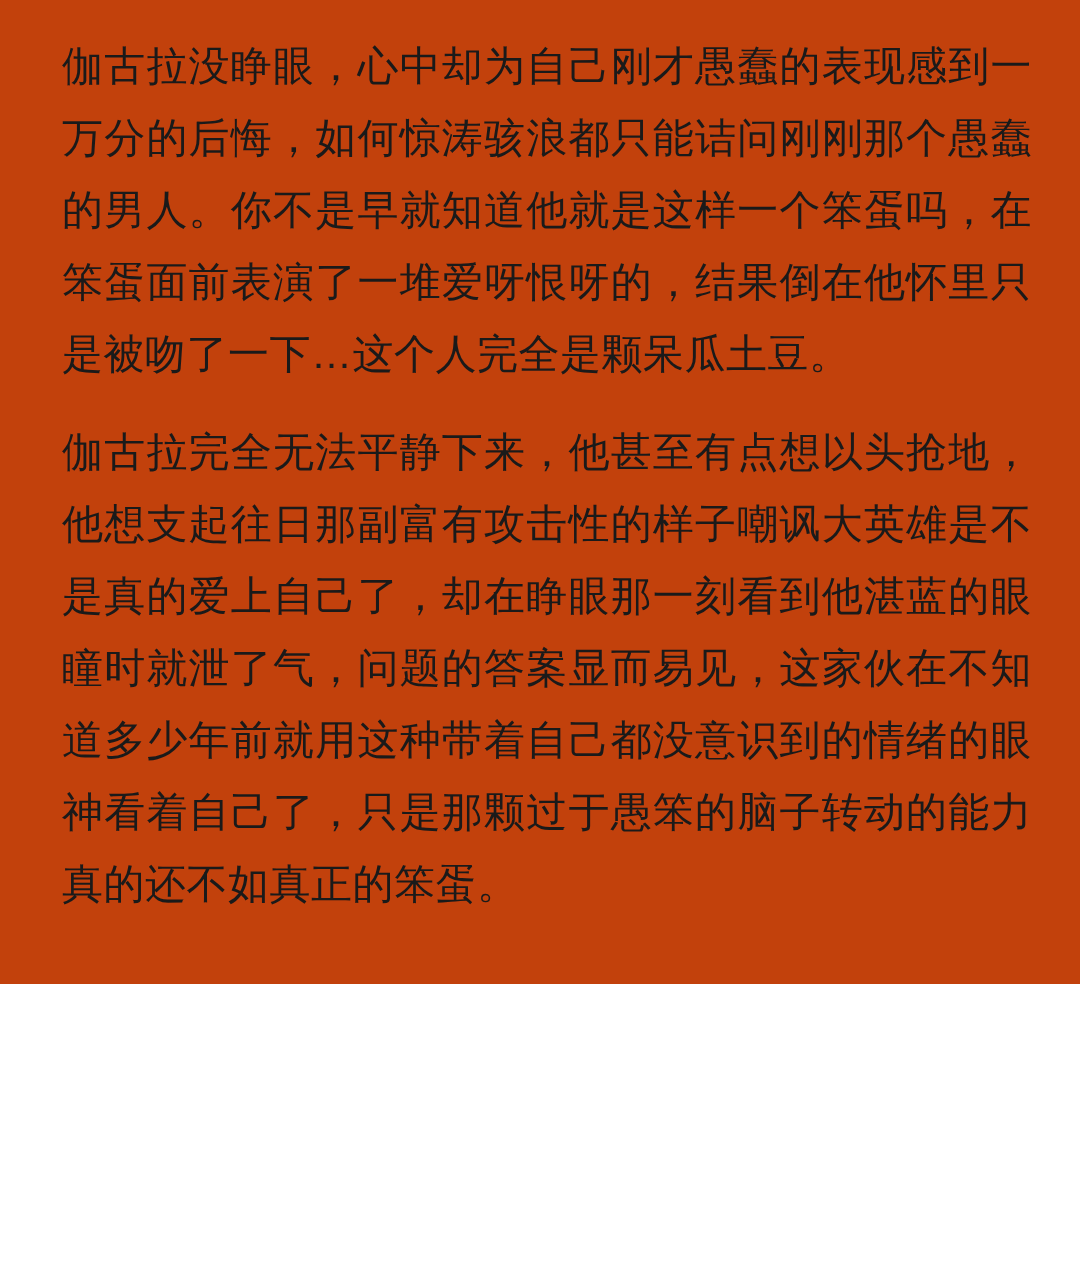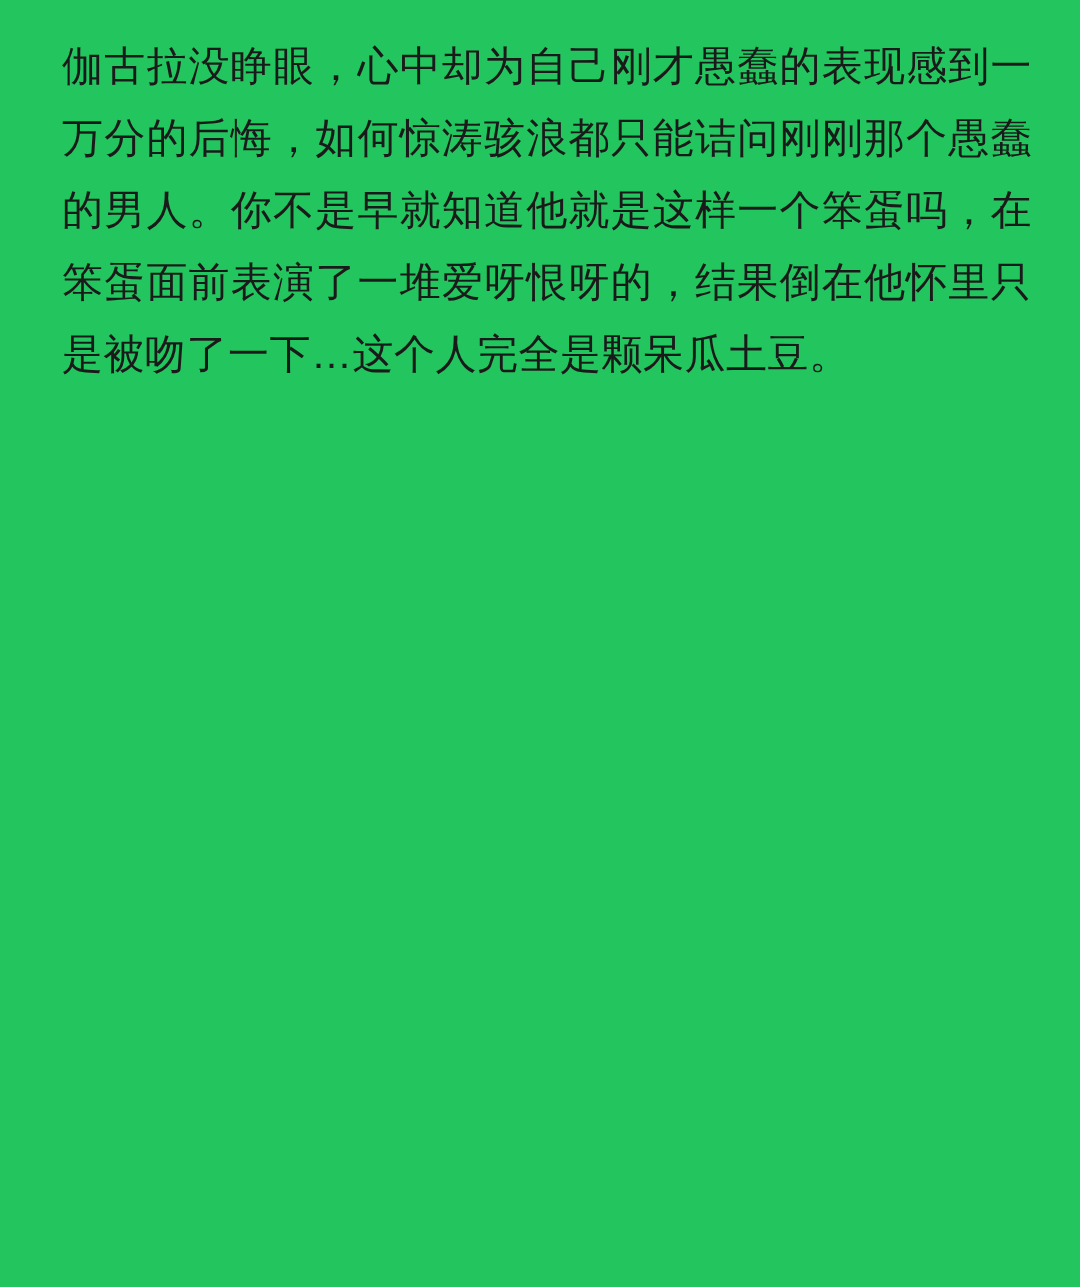--- a/index.html
+++ b/index.html
@@ -9,22 +9,22 @@
   }
   body {
     width: 1080px;
     height: 1287px;
     overflow: hidden;
     font-family: "Liberation Sans", "DejaVu Sans", sans-serif;
   }
   .page {
     box-sizing: border-box;
     width: 1080px;
-    height: 1287px;
-    background: #22c55e;
+    height: 984px;
+    background: #c2410c;
     padding: 30px 48px 0 62px;
   }
   .para {
     font-family: "Liberation Sans", "DejaVu Sans", sans-serif;
     font-size: 41px;
     line-height: 72px;
     color: #1a1a1a;
     letter-spacing: 0.5px;
     text-align: justify;
     text-justify: inter-ideograph;
@@ -33,13 +33,14 @@
   }
   .para:last-child {
     margin-bottom: 0;
   }
 </style>
 </head>
 <body>
 
 <div class="page">
   <p class="para">伽古拉没睁眼，心中却为自己刚才愚蠢的表现感到一万分的后悔，如何惊涛骇浪都只能诘问刚刚那个愚蠢的男人。你不是早就知道他就是这样一个笨蛋吗，在笨蛋面前表演了一堆爱呀恨呀的，结果倒在他怀里只是被吻了一下…这个人完全是颗呆瓜土豆。</p>
+  <p class="para">伽古拉完全无法平静下来，他甚至有点想以头抢地，他想支起往日那副富有攻击性的样子嘲讽大英雄是不是真的爱上自己了，却在睁眼那一刻看到他湛蓝的眼瞳时就泄了气，问题的答案显而易见，这家伙在不知道多少年前就用这种带着自己都没意识到的情绪的眼神看着自己了，只是那颗过于愚笨的脑子转动的能力真的还不如真正的笨蛋。</p>
 </div>
 
 </body></html>

